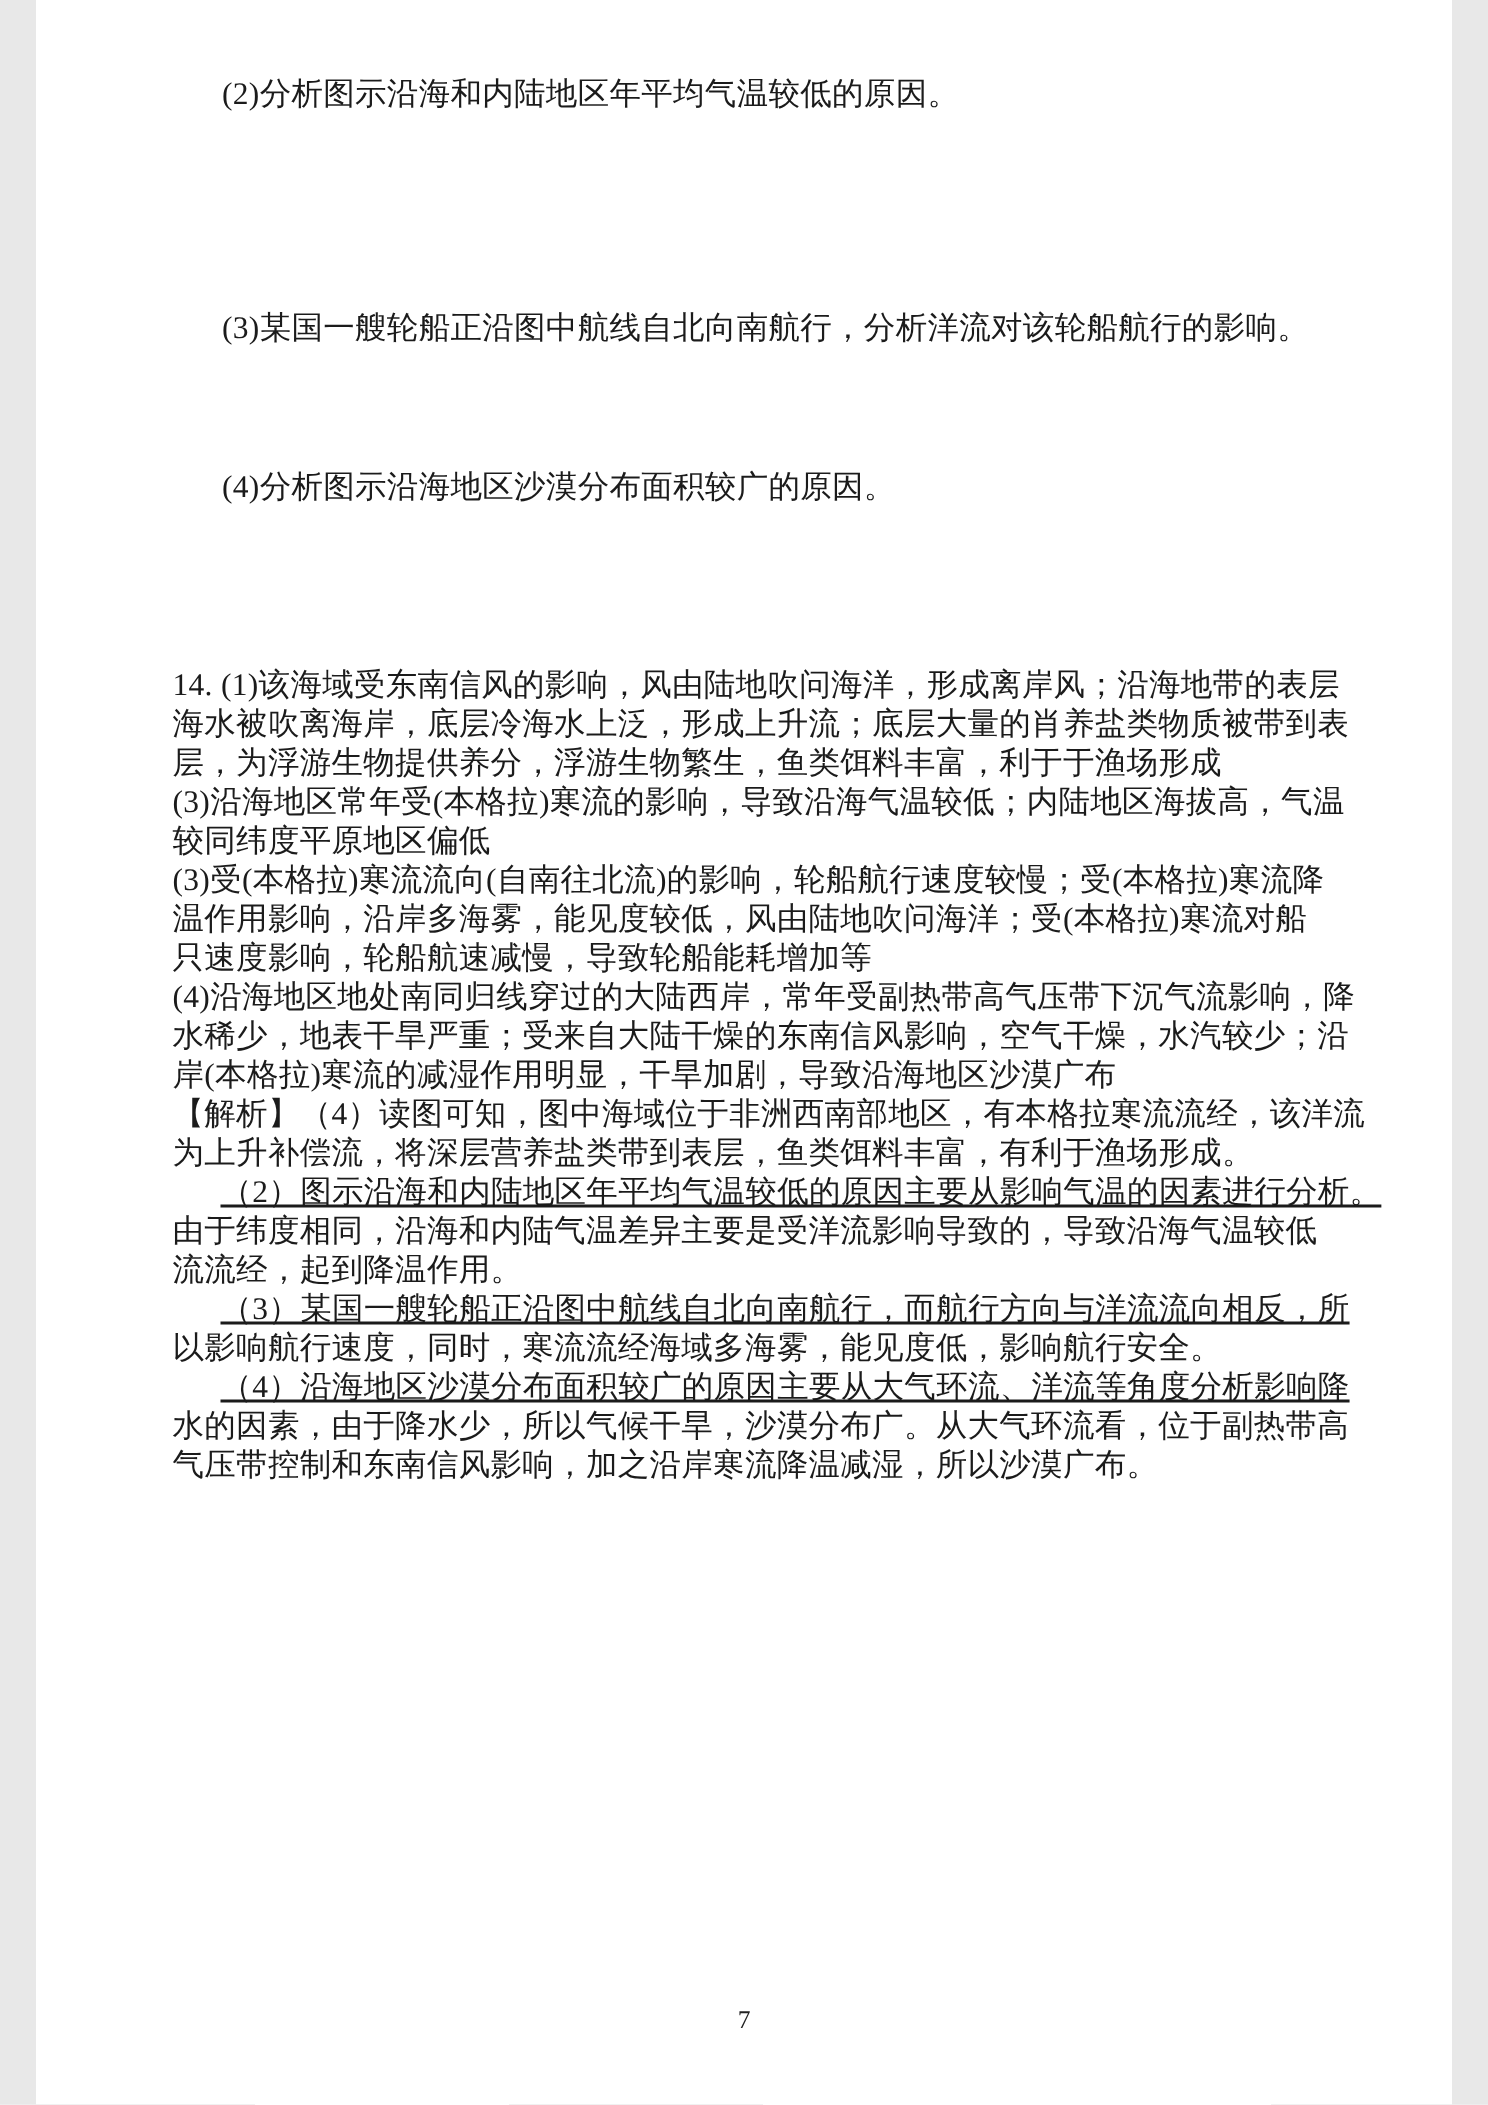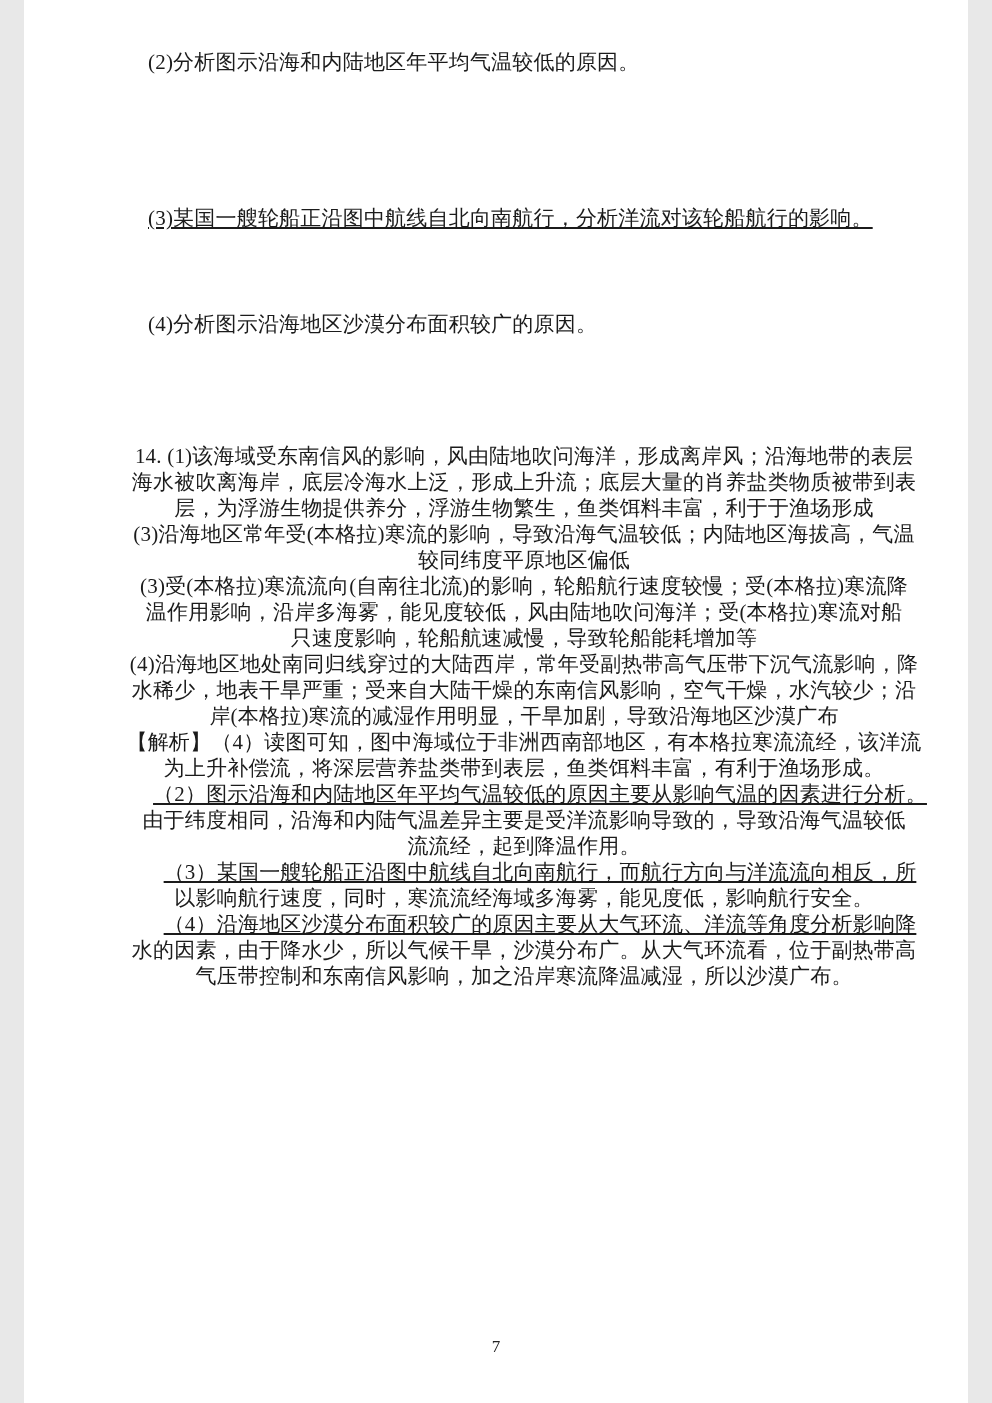--- a/index.html
+++ b/index.html
@@ -15,34 +15,33 @@
   }
   .q-line {
     position: absolute;
     left: 124px;
     font-size: 21px;
     line-height: 24px;
     white-space: nowrap;
     letter-spacing: 0.2px;
   }
   .q2 { top: 50px; }
-  .q3 { top: 206px; text-decoration: underline; }
+  .q3 { top: 206px; }
   .q4 { top: 312px; }
   .answer-block {
     position: absolute;
     left: 91px;
     top: 443px;
     width: 818px;
   }
   .answer-block .a-line {
     font-size: 21px;
     line-height: 26px;
     white-space: nowrap;
     letter-spacing: 0.2px;
-    text-align: center;
   }
   .answer-block .a-line.ind { padding-left: 32px; text-decoration: underline; }
   .page-footer {
     position: absolute;
     left: 0;
     top: 1337px;
     width: 100%;
     text-align: center;
     font-size: 17px;
     color: #222;

